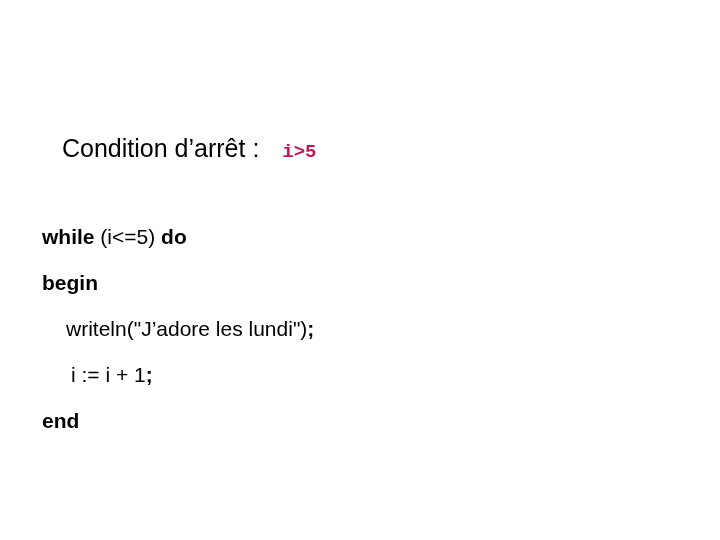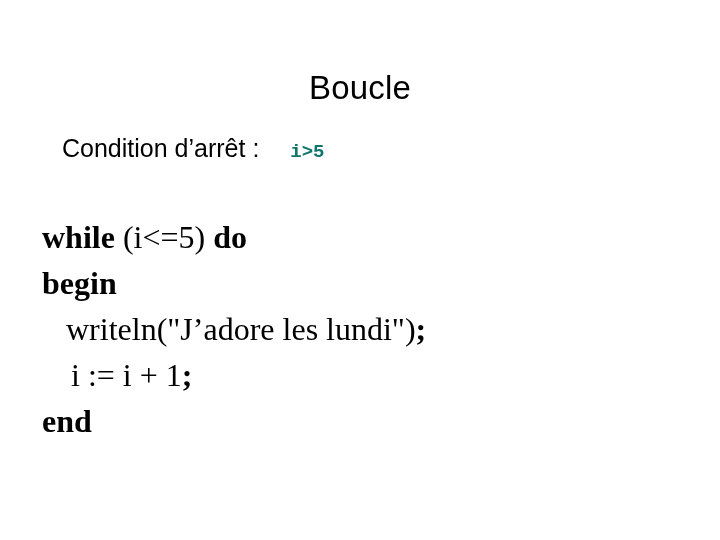--- a/index.html
+++ b/index.html
@@ -52,32 +52,32 @@
     font-family: "Liberation Sans", sans-serif;
     font-size: 25px;
     font-weight: normal;
     color: #000000;
     margin-left: 20px;
   }
   .condition-expr {
     font-family: "Liberation Mono", "DejaVu Sans Mono", monospace;
     font-size: 19px;
     font-weight: bold;
-    color: #0f766e;
-    margin-left: 24px;
+    color: #be185d;
+    margin-left: 16px;
     letter-spacing: 0px;
   }
 
   
   .code-block {
     position: absolute;
     left: 42px;
     top: 214px;
-    font-family: Liberation Serif, serif;
-    font-size: 32px;
+    font-family: Liberation Sans, sans-serif;
+    font-size: 21px;
     line-height: 46px;
     color: #000000;
     white-space: pre;
   }
   .code-line {
     white-space: pre;
     height: 46px;
   }
   .kw {
     font-weight: bold;
@@ -89,21 +89,20 @@
     font-weight: bold;
   }
   .indent-1 { padding-left: 24px; }
   .indent-2 { padding-left: 29px; }
 </style>
 </head>
 <body>
 
 <div class="slide">
 
-  <h1 class="slide-title">Boucle</h1>
 
   <div class="condition-line">
     <span class="condition-label">Condition d’arrêt : </span><span class="condition-expr">i&gt;5</span>
   </div>
 
   <div class="code-block"><div class="code-line"><span class="kw">while </span><span class="plain">(i&lt;=5) </span><span class="kw">do</span></div><div class="code-line"><span class="kw">begin</span></div><div class="code-line indent-1"><span class="plain">writeln("J’adore les lundi")</span><span class="punct-bold">;</span></div><div class="code-line indent-2"><span class="plain">i := i + 1</span><span class="punct-bold">;</span></div><div class="code-line"><span class="kw">end</span></div></div>
 
 </div>
 
 </body></html>

